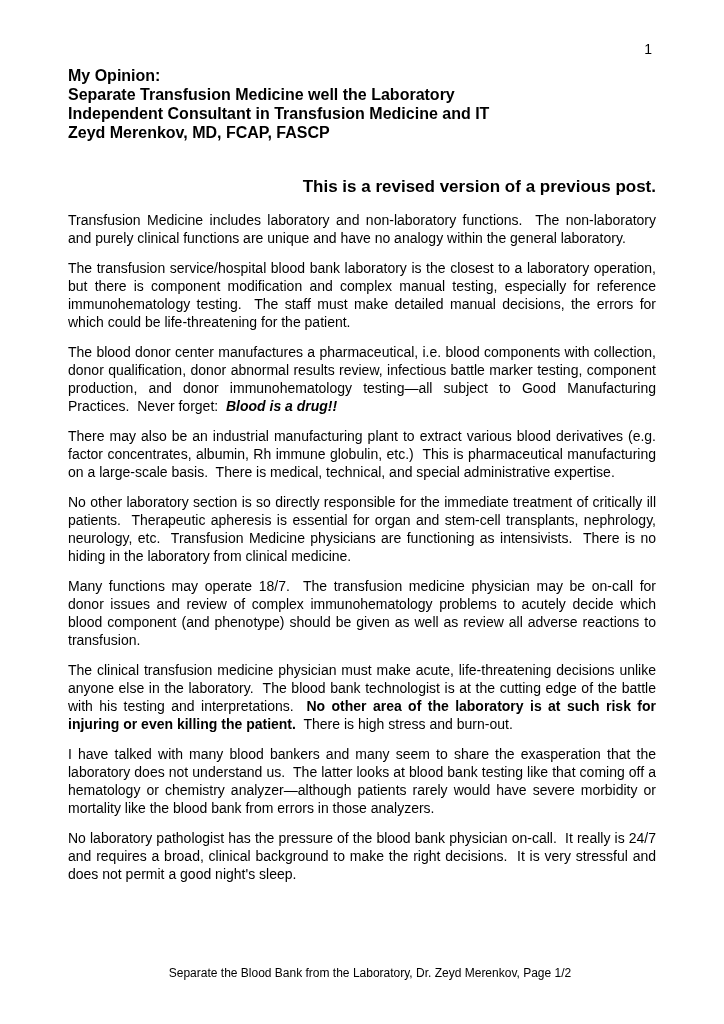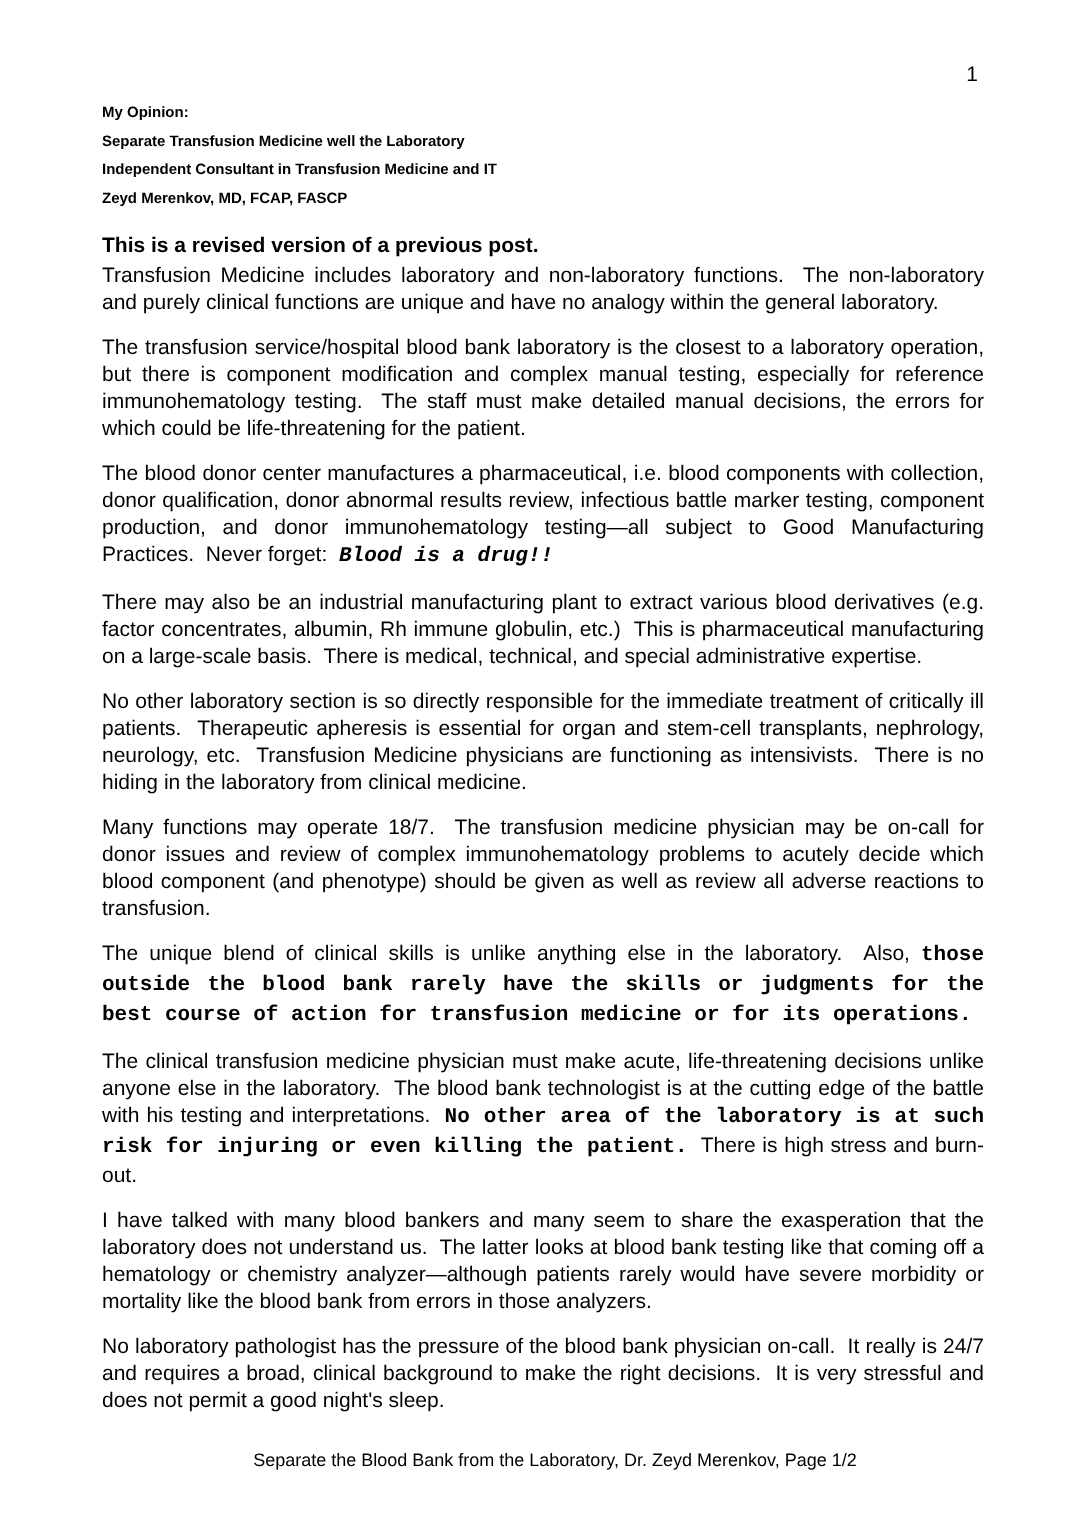--- a/index.html
+++ b/index.html
@@ -20,40 +20,41 @@
   }
   .page-number {
     text-align: right;
     padding-right: 4px;
     font-size: 14px;
     line-height: 15px;
   }
   .doc-header {
     margin-top: 9px;
     font-weight: bold;
-    font-size: 10px;
+    font-size: 16px;
     line-height: 19px;
   }
   .subheading {
-    margin: 12px 0 0 0;
+    margin: 36px 0 0 0;
     font-weight: bold;
-    font-size: 14px;
+    font-size: 17px;
     line-height: 18px;
+    text-align: right;
   }
   .doc-body p.body-para {
     margin: 12px 0 0 0;
     font-size: 14px;
     line-height: 18px;
     text-align: justify;
     white-space: pre-wrap;
   }
   .doc-body p.body-para:first-child {
-    margin-top: 2px;
+    margin-top: 15px;
   }
-  .doc-body .run-bold { font-weight: bold; font-family: Liberation Mono, monospace; }
+  .doc-body .run-bold { font-weight: bold; }
   .doc-body .run-italic { font-style: italic; }
   .footer {
     position: absolute;
     left: 16px;
     right: 0;
     top: 966px;
     text-align: center;
     font-size: 12px;
     line-height: 14px;
   }
@@ -74,21 +75,20 @@
 
   <p class="subheading">This is a revised version of a previous post.</p>
 
   <div class="doc-body" id="doc-body">
       <p class="body-para"><span>Transfusion Medicine includes laboratory and non-laboratory functions.  The non-laboratory and purely clinical functions are unique and have no analogy within the general laboratory.</span></p>
       <p class="body-para"><span>The transfusion service/hospital blood bank laboratory is the closest to a laboratory operation, but there is component modification and complex manual testing, especially for reference immunohematology testing.  The staff must make detailed manual decisions, the errors for which could be life-threatening for the patient.</span></p>
       <p class="body-para"><span>The blood donor center manufactures a pharmaceutical, i.e. blood components with collection, donor qualification, donor abnormal results review, infectious battle marker testing, component production, and donor immunohematology testing—all subject to Good Manufacturing Practices.  Never forget:  </span><span class="run-bold run-italic">Blood is a drug!!</span></p>
       <p class="body-para"><span>There may also be an industrial manufacturing plant to extract various blood derivatives (e.g. factor concentrates, albumin, Rh immune globulin, etc.)  This is pharmaceutical manufacturing on a large-scale basis.  There is medical, technical, and special administrative expertise.</span></p>
       <p class="body-para"><span>No other laboratory section is so directly responsible for the immediate treatment of critically ill patients.  Therapeutic apheresis is essential for organ and stem-cell transplants, nephrology, neurology, etc.  Transfusion Medicine physicians are functioning as intensivists.  There is no hiding in the laboratory from clinical medicine.</span></p>
       <p class="body-para"><span>Many functions may operate 18/7.  The transfusion medicine physician may be on-call for donor issues and review of complex immunohematology problems to acutely decide which blood component (and phenotype) should be given as well as review all adverse reactions to transfusion.</span></p>
-      <p class="body-para"><span>The unique blend of clinical skills is unlike anything else in the laboratory.  Also, </span><span class="run-bold">those outside the blood bank rarely have the skills or judgments for the best course of action for transfusion medicine or for its operations.</span></p>
       <p class="body-para"><span>The clinical transfusion medicine physician must make acute, life-threatening decisions unlike anyone else in the laboratory.  The blood bank technologist is at the cutting edge of the battle with his testing and interpretations.  </span><span class="run-bold">No other area of the laboratory is at such risk for injuring or even killing the patient.</span><span>  There is high stress and burn-out.</span></p>
       <p class="body-para"><span>I have talked with many blood bankers and many seem to share the exasperation that the laboratory does not understand us.  The latter looks at blood bank testing like that coming off a hematology or chemistry analyzer—although patients rarely would have severe morbidity or mortality like the blood bank from errors in those analyzers.</span></p>
       <p class="body-para"><span>No laboratory pathologist has the pressure of the blood bank physician on-call.  It really is 24/7 and requires a broad, clinical background to make the right decisions.  It is very stressful and does not permit a good night's sleep.</span></p>
     </div>
 
   <div class="footer">Separate the Blood Bank from the Laboratory, Dr. Zeyd Merenkov, Page 1/2</div>
 
 </div>
 
 </body></html>

